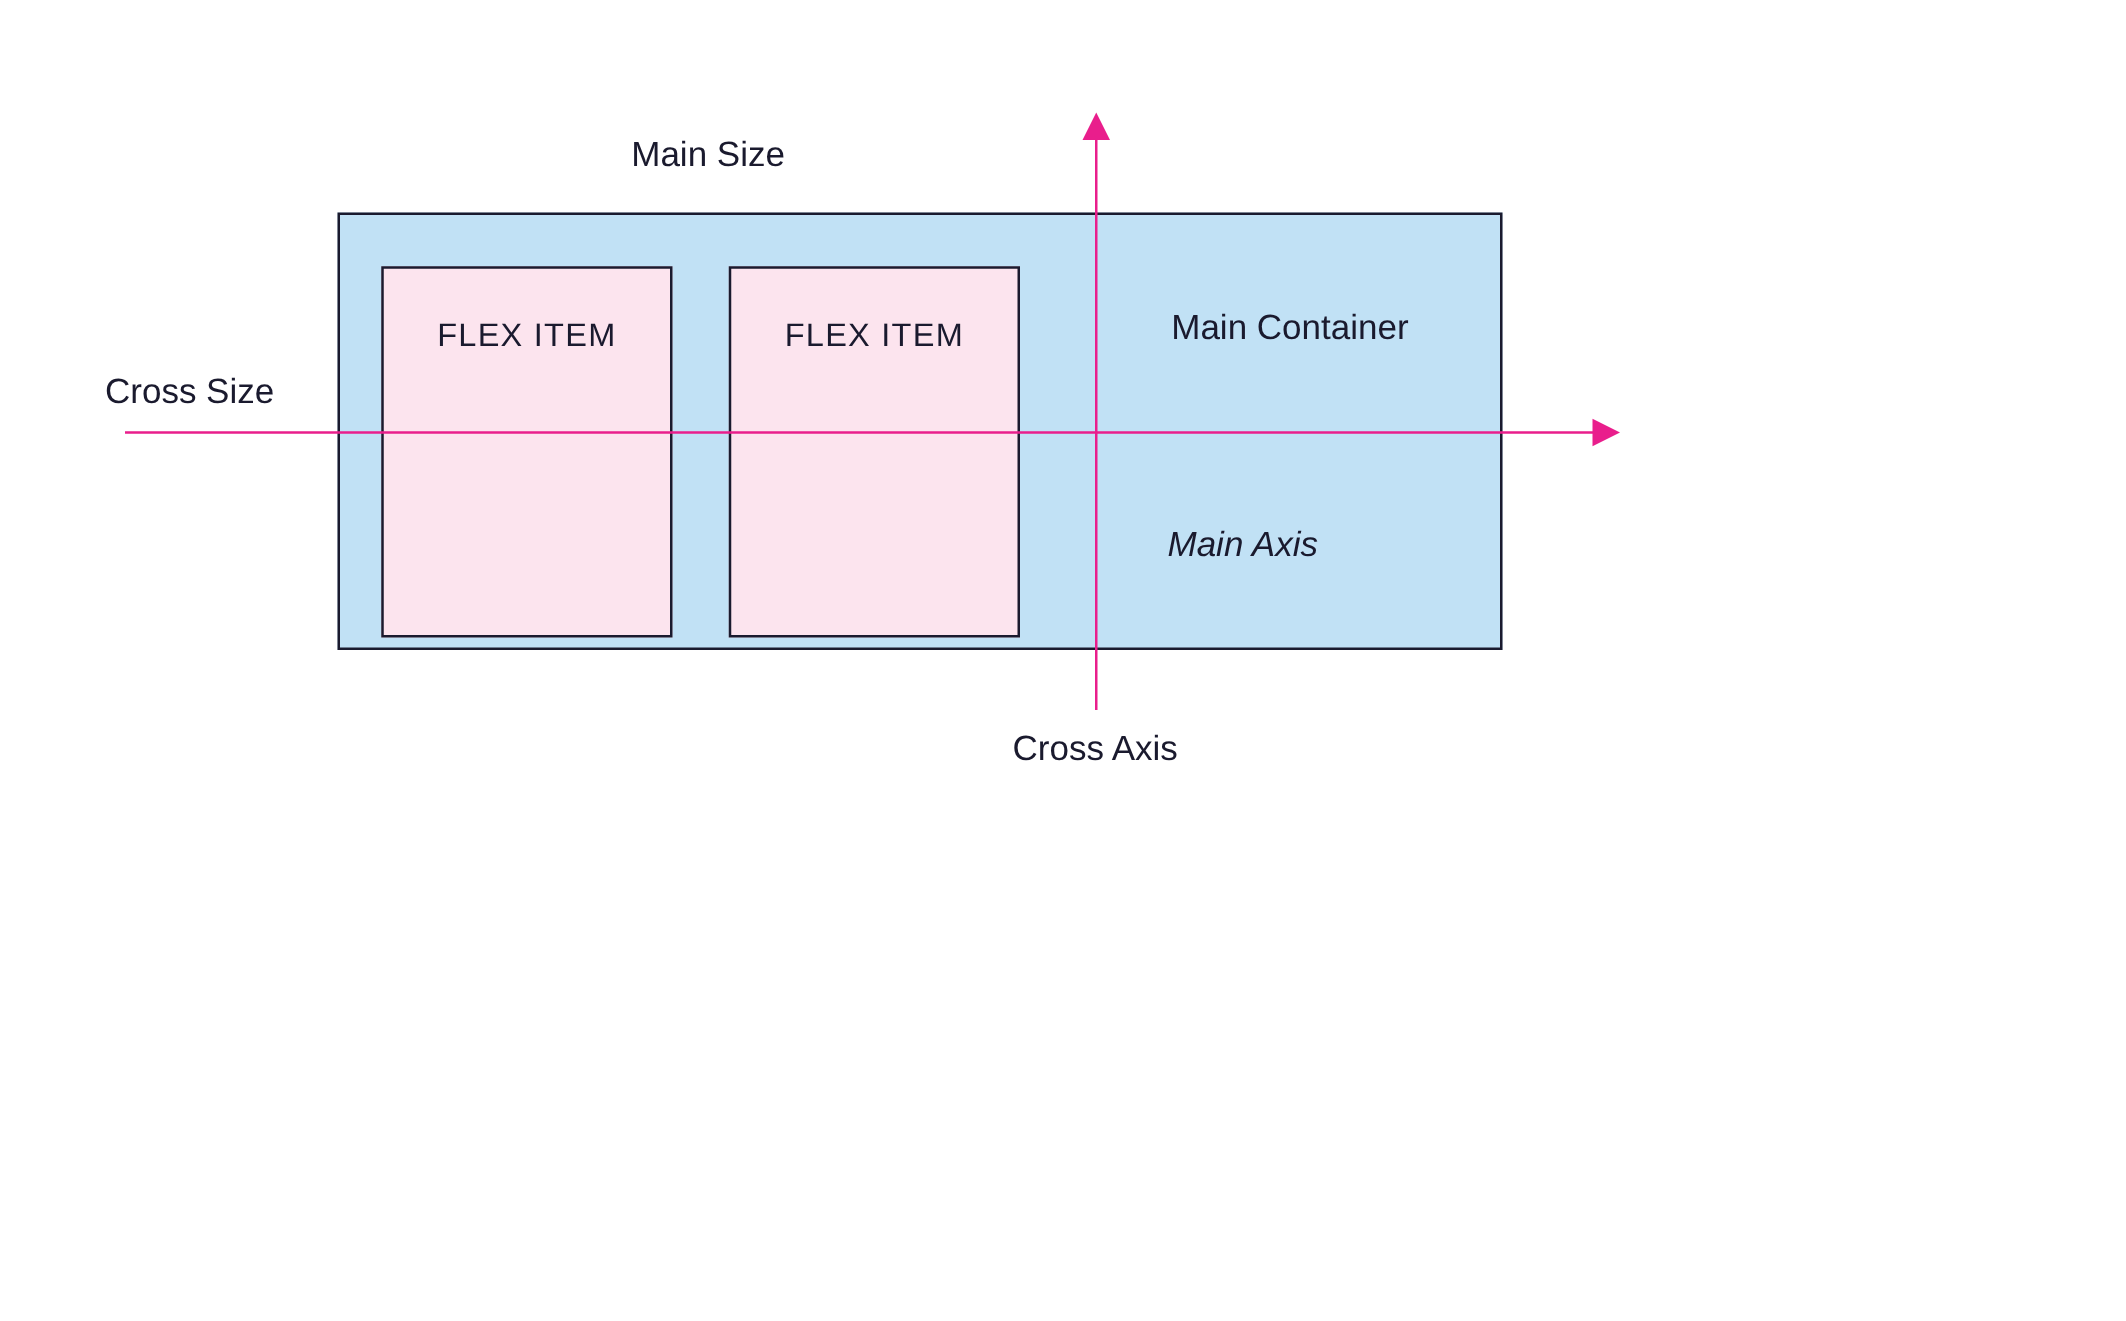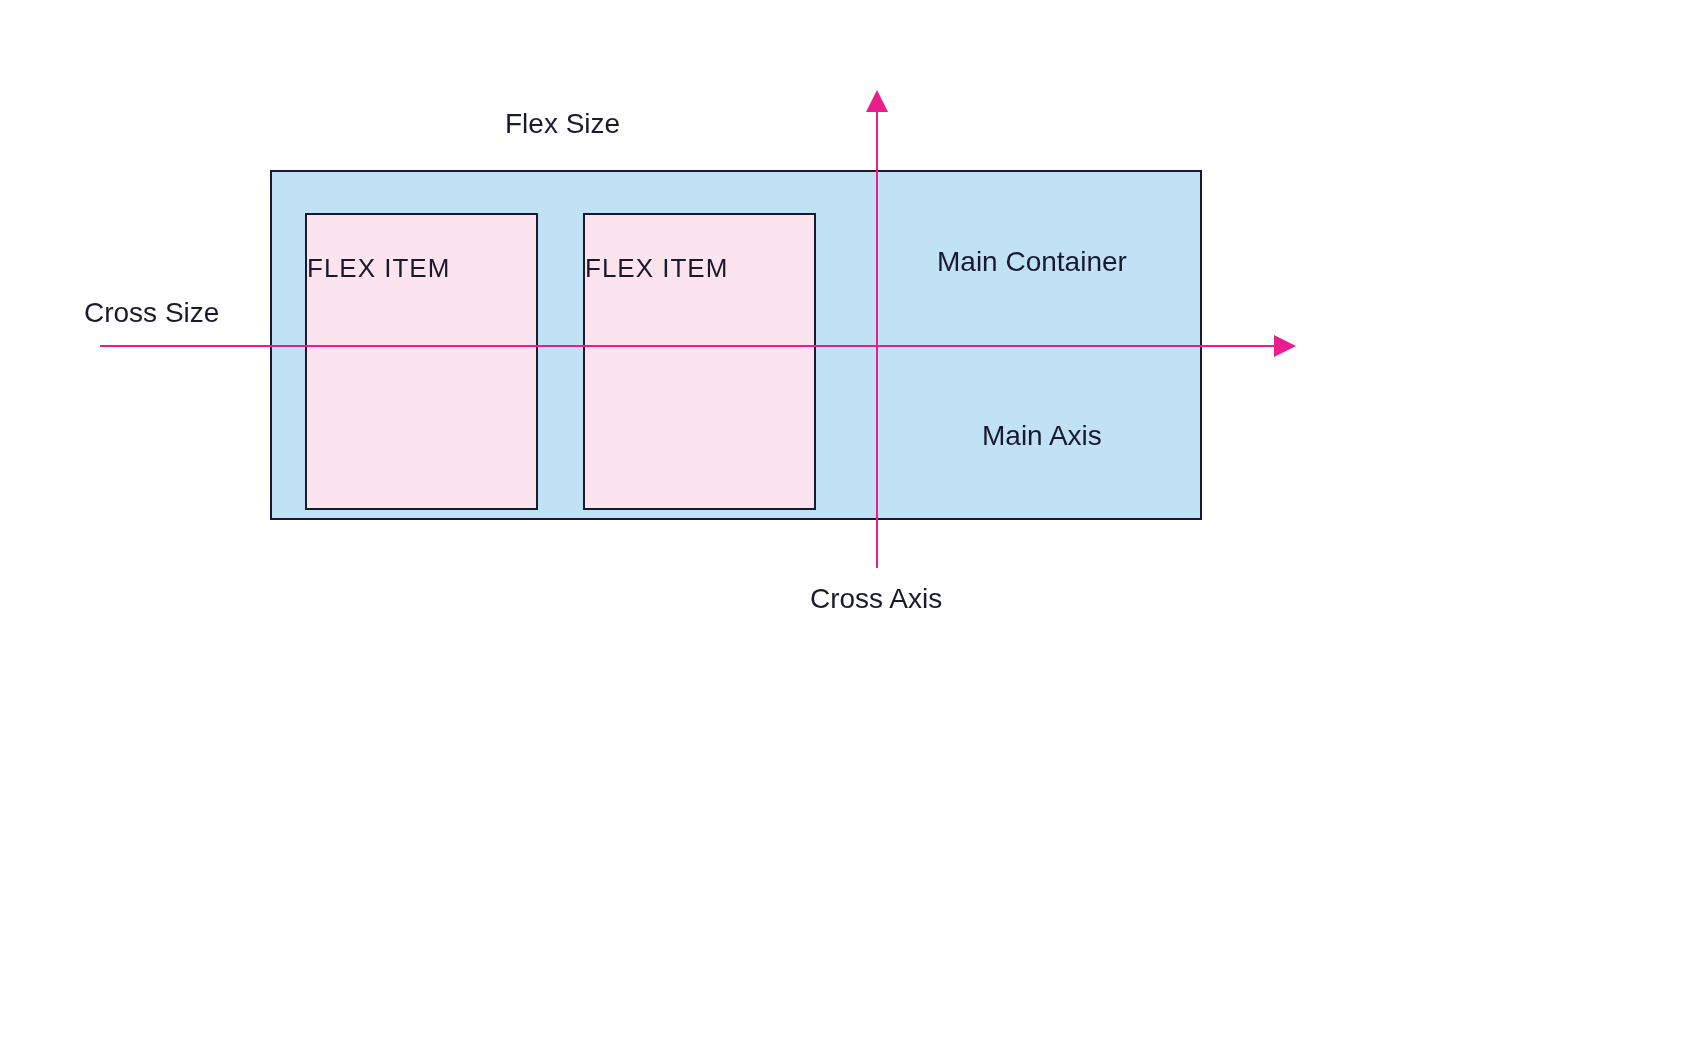--- a/index.html
+++ b/index.html
@@ -23,37 +23,37 @@
     height: 350px;
     background: #c1e1f5;
     border: 2px solid #1a1a2e;
   }
   .flex-item {
     position: absolute;
     width: 233px;
     height: 297px;
     background: #fce4ee;
     border: 2px solid #1a1a2e;
-    text-align: left;
+    text-align: center;
     padding-top: 38px;
     font-size: 26px;
     font-weight: 500;
     letter-spacing: 1px;
   }
   .flex-item-1 { left: 305px; top: 213px; }
   .flex-item-2 { left: 583px; top: 213px; }
   .label {
     position: absolute;
     font-size: 28px;
     color: #1a1a2e;
   }
   .label-main-size { left: 505px; top: 108px; }
   .label-cross-size { left: 84px; top: 297px; }
   .label-flex-container { left: 937px; top: 246px; }
-  .label-main-axis { left: 982px; top: 420px; }
+  .label-main-axis { left: 934px; top: 420px; font-style: italic; }
   .label-cross-axis { left: 810px; top: 583px; }
   .arrow-main-axis {
     position: absolute;
     left: 100px;
     top: 345px;
     width: 1178px;
     height: 2px;
     background: #e91e8c;
   }
   .arrow-main-axis::after {
@@ -101,21 +101,21 @@
     color: #e91e8c;
     margin-top: -10px;
     line-height: 1;
   }
 </style>
 </head>
 <body>
 
 <div class="canvas">
 
-  <div class="label label-main-size">Flex Size</div>
+  <div class="label label-main-size">Main Size</div>
   <div class="label label-cross-size">Cross Size</div>
 
   <div class="flex-container"></div>
 
   <div class="flex-item flex-item-1">FLEX ITEM</div>
   <div class="flex-item flex-item-2">FLEX ITEM</div>
 
   <div class="arrow-main-axis"></div>
   <div class="arrow-cross-axis"></div>
 

